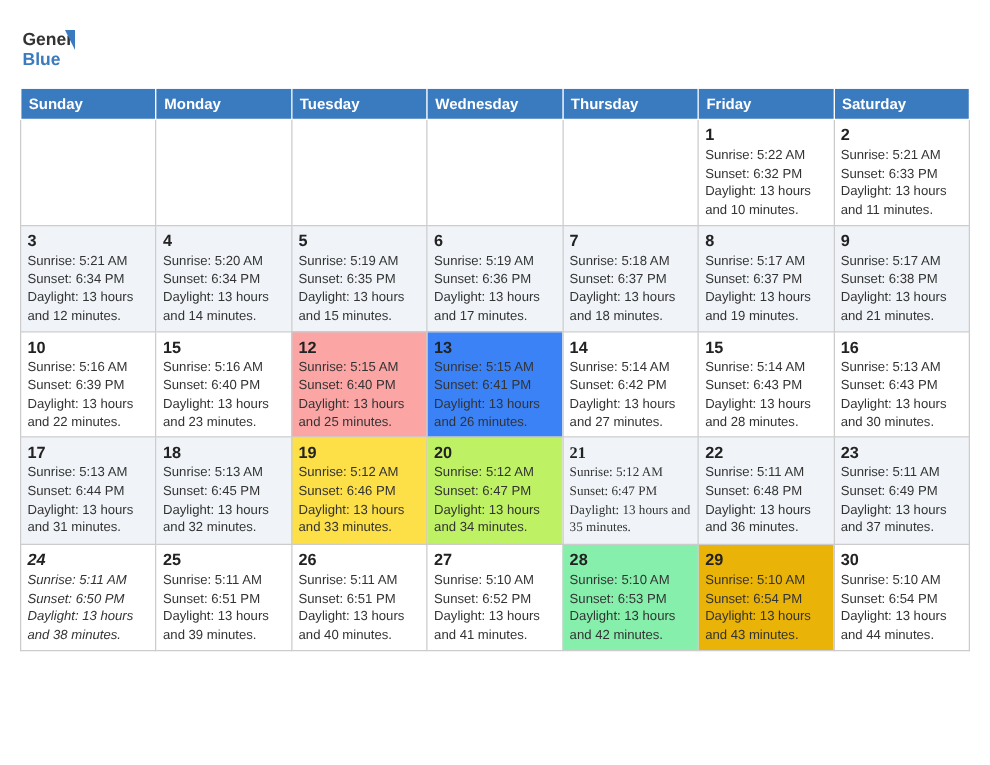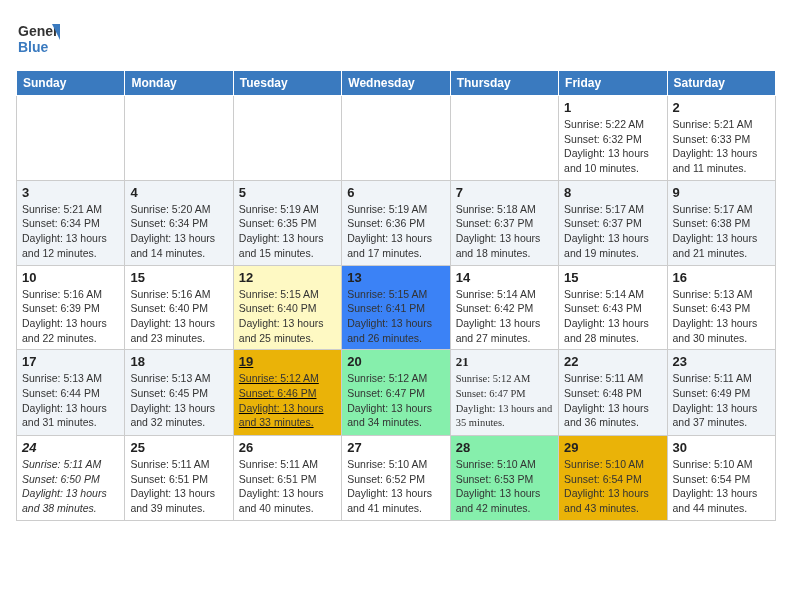--- a/index.html
+++ b/index.html
@@ -157,21 +157,21 @@
       </tr>
       <tr>
         <td style="background: rgb(255, 255, 255);">
           <span class="day-num">10</span>
           <div class="day-info">Sunrise: 5:16 AM<br>Sunset: 6:39 PM<br>Daylight: 13 hours and 22 minutes.</div>
         </td>
         <td style="background: rgb(255, 255, 255);">
           <span class="day-num">15</span>
           <div class="day-info">Sunrise: 5:16 AM<br>Sunset: 6:40 PM<br>Daylight: 13 hours and 23 minutes.</div>
         </td>
-        <td style="background: #fef9c3;">
+        <td style="background: #fca5a5;">
           <span class="day-num">12</span>
           <div class="day-info">Sunrise: 5:15 AM<br>Sunset: 6:40 PM<br>Daylight: 13 hours and 25 minutes.</div>
         </td>
         <td style="background: #3b82f6;">
           <span class="day-num">13</span>
           <div class="day-info">Sunrise: 5:15 AM<br>Sunset: 6:41 PM<br>Daylight: 13 hours and 26 minutes.</div>
         </td>
         <td style="background: rgb(255, 255, 255);">
           <span class="day-num">14</span>
           <div class="day-info">Sunrise: 5:14 AM<br>Sunset: 6:42 PM<br>Daylight: 13 hours and 27 minutes.</div>
@@ -187,25 +187,25 @@
       </tr>
       <tr>
         <td style="background: rgb(240, 244, 248);">
           <span class="day-num">17</span>
           <div class="day-info">Sunrise: 5:13 AM<br>Sunset: 6:44 PM<br>Daylight: 13 hours and 31 minutes.</div>
         </td>
         <td style="background: rgb(240, 244, 248);">
           <span class="day-num">18</span>
           <div class="day-info">Sunrise: 5:13 AM<br>Sunset: 6:45 PM<br>Daylight: 13 hours and 32 minutes.</div>
         </td>
-        <td style="background: #eab308; text-decoration: underline;">
+        <td style="background: #fde047;">
           <span class="day-num">19</span>
           <div class="day-info">Sunrise: 5:12 AM<br>Sunset: 6:46 PM<br>Daylight: 13 hours and 33 minutes.</div>
         </td>
-        <td style="background: #86efac;">
+        <td style="background: #bef264;">
           <span class="day-num">20</span>
           <div class="day-info">Sunrise: 5:12 AM<br>Sunset: 6:47 PM<br>Daylight: 13 hours and 34 minutes.</div>
         </td>
         <td style="background: rgb(240, 244, 248); font-family: Liberation Serif, serif;">
           <span class="day-num">21</span>
           <div class="day-info">Sunrise: 5:12 AM<br>Sunset: 6:47 PM<br>Daylight: 13 hours and 35 minutes.</div>
         </td>
         <td style="background: rgb(240, 244, 248);">
           <span class="day-num">22</span>
           <div class="day-info">Sunrise: 5:11 AM<br>Sunset: 6:48 PM<br>Daylight: 13 hours and 36 minutes.</div>

